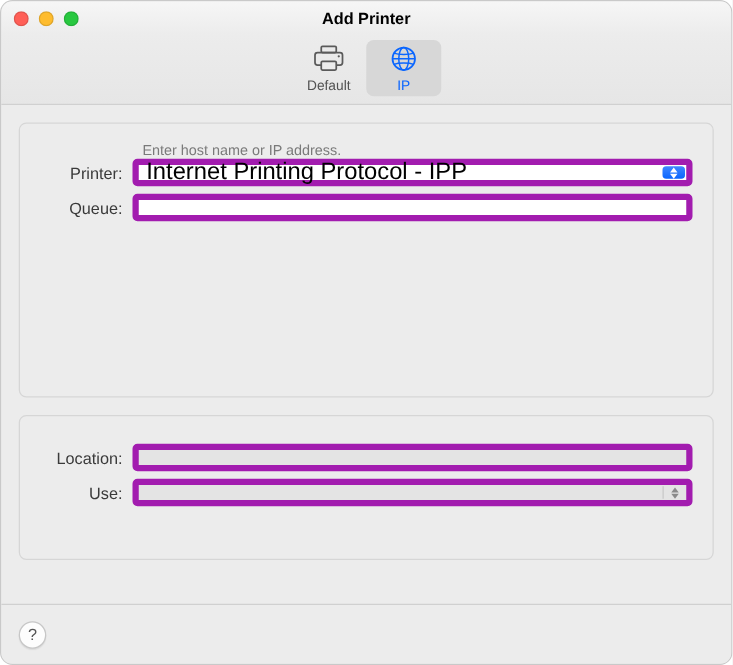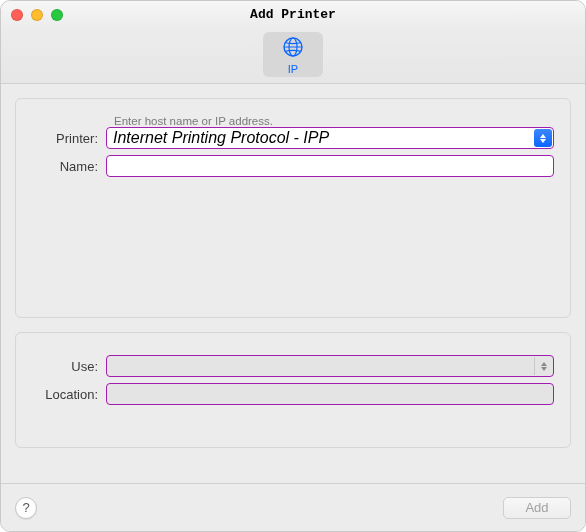--- a/index.html
+++ b/index.html
@@ -41,21 +41,20 @@
   .tl-close { background: #ff5f57; }
   .tl-min   { background: #febc2e; }
   .tl-max   { background: #28c840; }
   .title {
     position: absolute;
     left: 0; right: 0;
     text-align: center;
     font-weight: 600;
     font-size: 13px;
     pointer-events: none;
-    font-family: Liberation Mono, monospace;
   }
 
   
   .toolbar {
     display: flex;
     justify-content: center;
     gap: 0;
     padding: 4px 0 6px 0;
     border-bottom: 1px solid #d0d0d0;
     background: linear-gradient(#ececec, #e6e6e6);
@@ -112,27 +111,26 @@
     color: #3a3a3a;
     font-size: 13px;
   }
   .field-wrap {
     flex: 1;
     position: relative;
   }
   input.text-field, .select-field, .combobox {
     width: 100%;
     height: 22px;
-    border: 1px solid #a21caf;
+    border: 5px solid #a21caf;
     border-radius: 4px;
     background: #fff;
     padding: 0 6px;
-    font-size: 16px;
+    font-size: 19px;
     font-family: inherit;
-    font-style: italic;
   }
   input.text-field.disabled, .combobox.disabled {
     background: #e4e4e4;
     color: #7a7a7a;
   }
   .hint-row {
     display: flex;
   }
   .hint {
     margin-left: 88px;
@@ -238,20 +236,31 @@
   <div class="titlebar">
     <div class="traffic-lights">
       <div class="tl tl-close"></div>
       <div class="tl tl-min"></div>
       <div class="tl tl-max"></div>
     </div>
     <div class="title">Add Printer</div>
   </div>
 
   <div class="toolbar">
+    <div class="tool-item">
+      <span class="tool-icon">
+        <svg width="26" height="22" viewBox="0 0 26 22" fill="none">
+          <rect x="7" y="1" width="12" height="5" rx="1" stroke="currentColor" stroke-width="1.4"></rect>
+          <rect x="2" y="6" width="22" height="10" rx="2" stroke="currentColor" stroke-width="1.4"></rect>
+          <rect x="7" y="13" width="12" height="7" rx="1" stroke="currentColor" stroke-width="1.4" fill="#ececec"></rect>
+          <circle cx="21" cy="9" r="0.9" fill="currentColor"></circle>
+        </svg>
+      </span>
+      <span class="tool-label">Default</span>
+    </div>
 
     <div class="tool-item selected">
       <span class="tool-icon">
         <svg width="26" height="22" viewBox="0 0 26 22" fill="none">
           <circle cx="13" cy="11" r="9" stroke="currentColor" stroke-width="1.4"></circle>
           <ellipse cx="13" cy="11" rx="4" ry="9" stroke="currentColor" stroke-width="1.2"></ellipse>
           <line x1="4" y1="11" x2="22" y2="11" stroke="currentColor" stroke-width="1.2"></line>
           <path d="M5 6.5 C9 8, 17 8, 21 6.5" stroke="currentColor" stroke-width="1.1" fill="none"></path>
           <path d="M5 15.5 C9 14, 17 14, 21 15.5" stroke="currentColor" stroke-width="1.1" fill="none"></path>
         </svg>
@@ -272,48 +281,47 @@
         <div class="form-label">Printer:</div>
         <div class="field-wrap">
           <div class="select-field">
             <span class="select-value">Internet Printing Protocol - IPP</span>
             <span class="select-knob"></span>
           </div>
         </div>
       </div>
 
       <div class="form-row" style="margin-top:6px;">
-        <div class="form-label">Name:</div>
+        <div class="form-label">Queue:</div>
         <div class="field-wrap">
           <input class="text-field" type="text" value="" style="">
         </div>
       </div>
     </div>
 
     <div class="panel bottom">
+      <div class="form-row" style="margin-top:6px;">
+        <div class="form-label">Location:</div>
+        <div class="field-wrap">
+          <input class="text-field disabled" type="text" disabled="" value="" style="">
+        </div>
+      </div>
       <div class="form-row" style="margin-top:6px;">
         <div class="form-label">Use:</div>
         <div class="field-wrap">
           <div class="combobox disabled">
             <span class="select-value"></span>
             <span class="combo-knob"></span>
           </div>
         </div>
       </div>
-      <div class="form-row" style="margin-top:6px;">
-        <div class="form-label">Location:</div>
-        <div class="field-wrap">
-          <input class="text-field disabled" type="text" disabled="" value="" style="">
-        </div>
-      </div>
     </div>
 
   </div>
 
   <div class="footer">
     <div class="help-btn">
       <span>?</span>
     </div>
     <div class="spacer"></div>
-    <button class="add-btn" disabled="">Add</button>
   </div>
 
 </div>
 
 </body></html>

